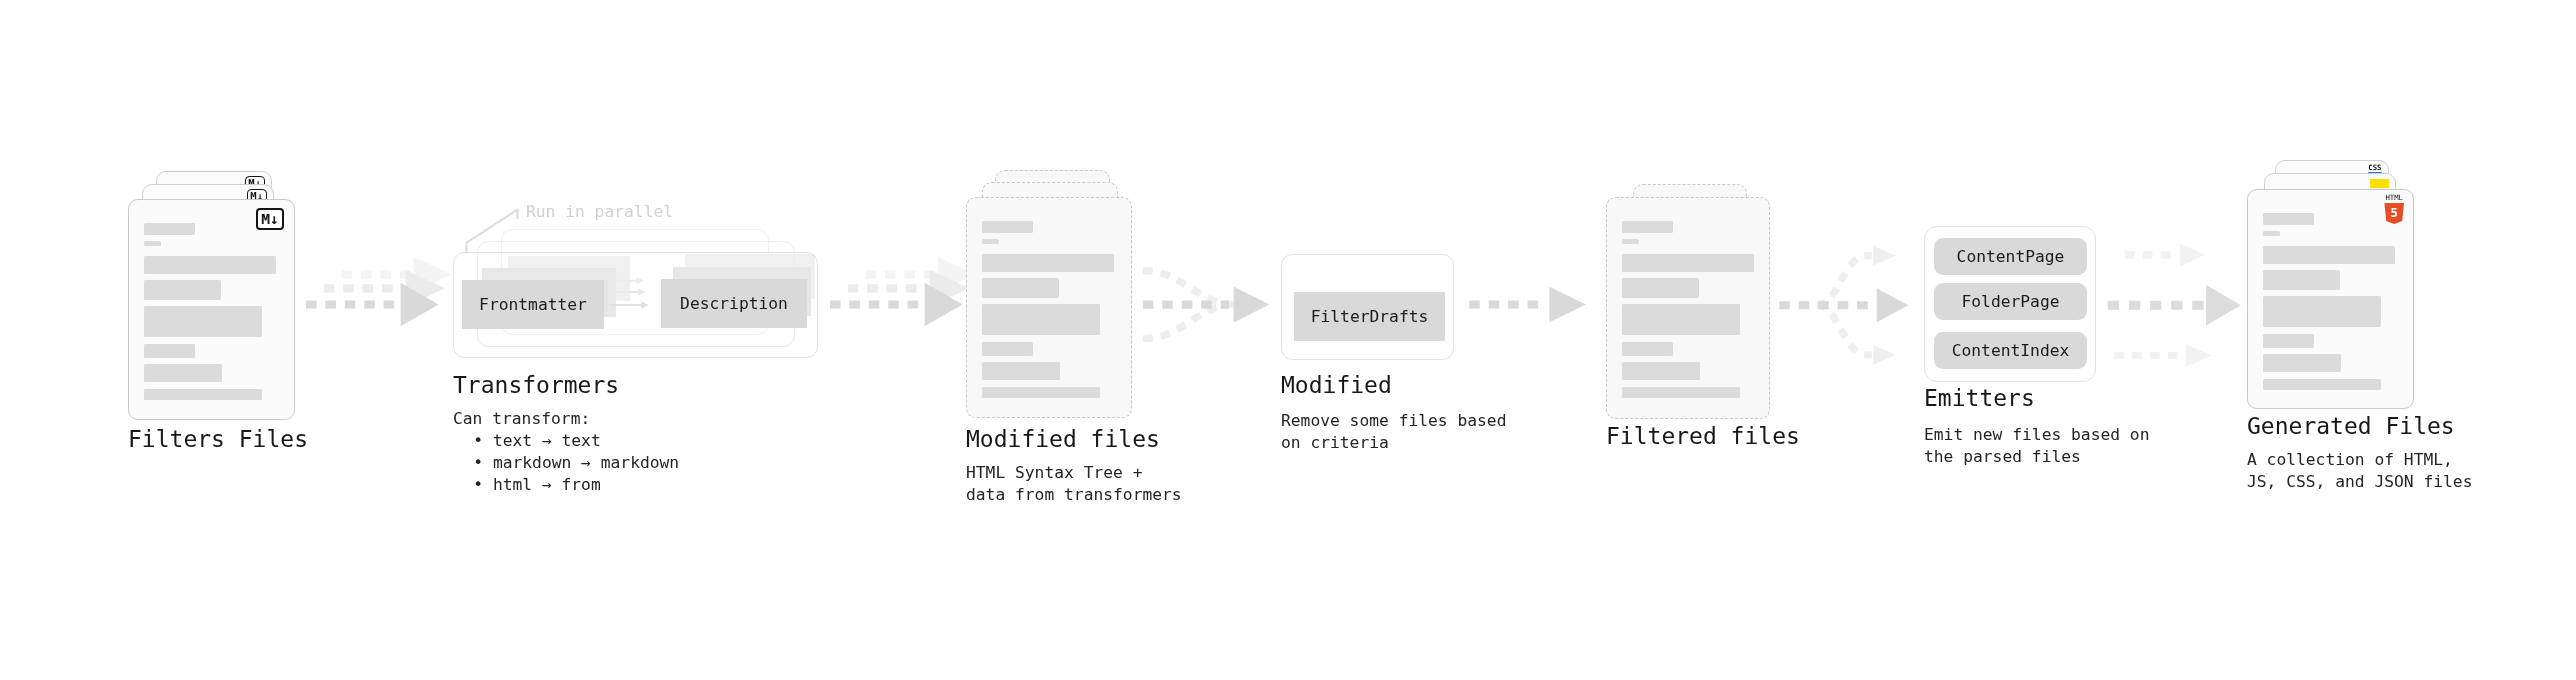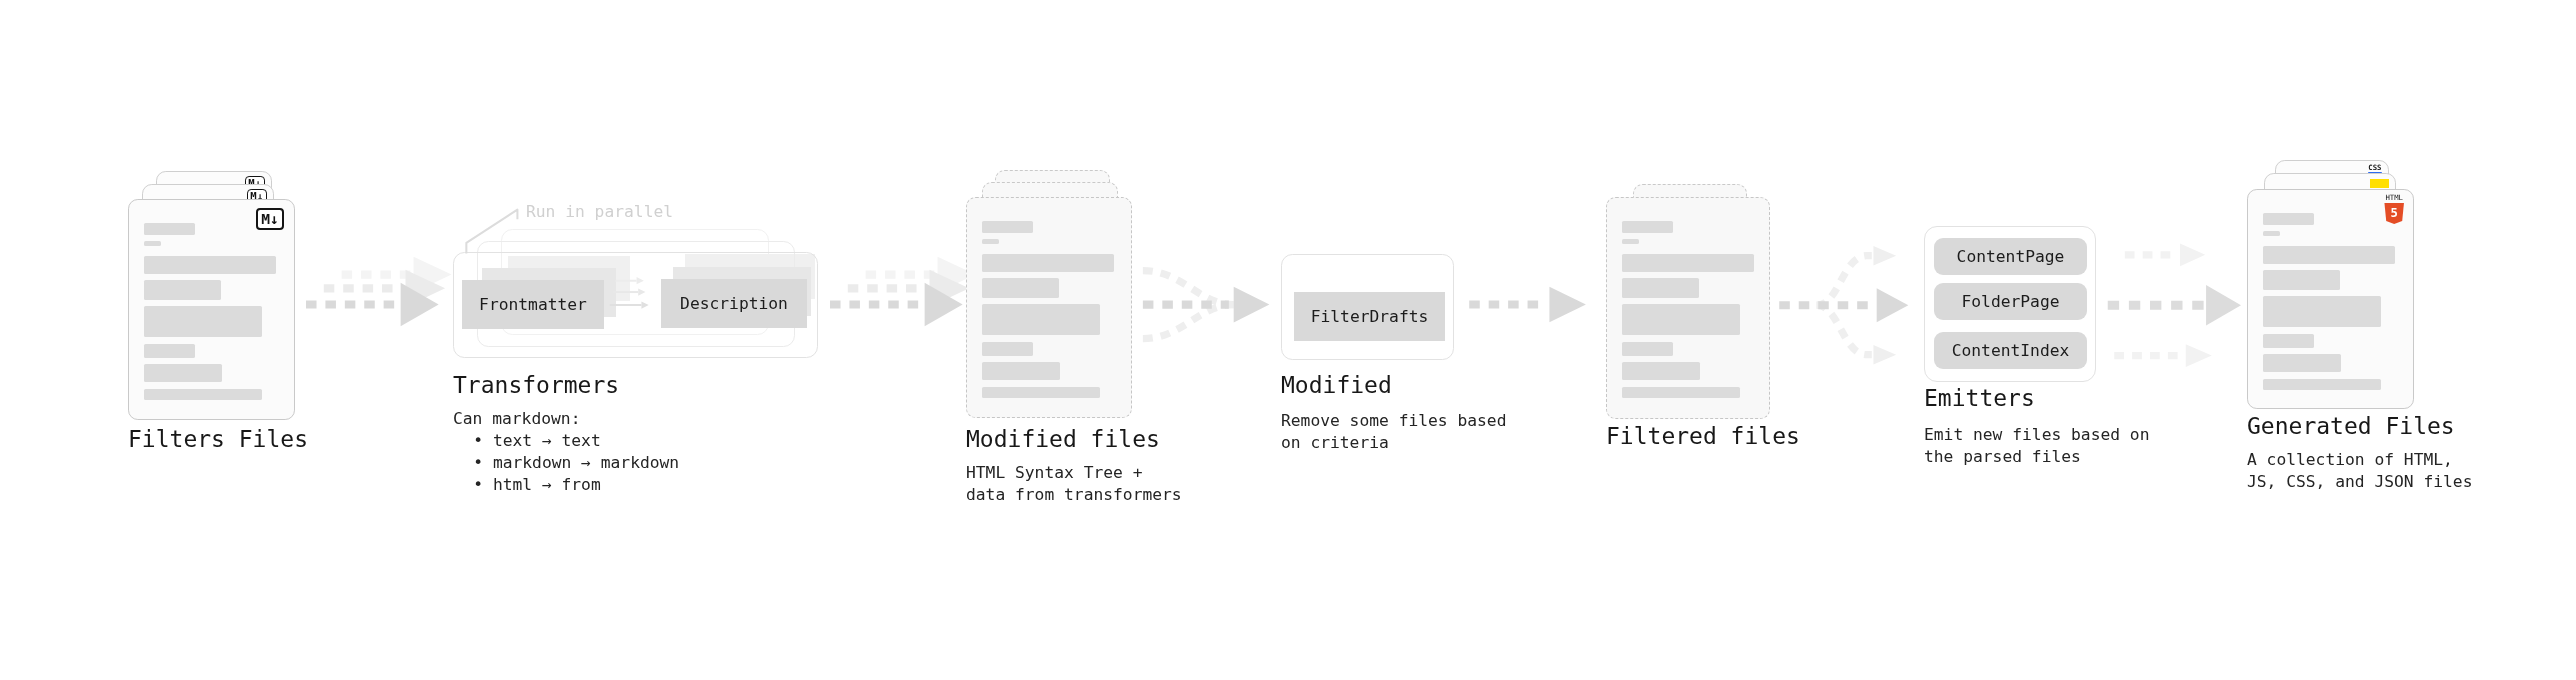--- a/index.html
+++ b/index.html
@@ -106,21 +106,21 @@
       <polygon points="40,32.5 40,41.5 49,37" fill="#e0e0e0"></polygon>
     </svg>
 
     <svg style="left:455px;top:199px;" width="77" height="61" viewBox="0 0 95 75">
       <path d="M14 67 L14 54 L77 13 L77 25" stroke="#dcdcdc" stroke-width="2.5" fill="none" stroke-linejoin="round"></path>
     </svg>
     <div class="callout" style="left:526px;top:202px;">Run in parallel</div>
 
     <div class="stage-title" style="left:453px;top:372px;">Transformers</div>
     <div class="stage-desc" style="left:453px;top:408px;">
-      <div>Can markdown:</div>
+      <div>Can transform:</div>
       <div class="indent">• text → text</div>
       <div class="indent">• markdown → markdown</div>
       <div class="indent">• html → from</div>
     </div>
   </div>
 
   <svg style="left:823px;top:256px;" width="179" height="93" viewBox="0 0 220 115">
     <path d="M52 23 H138" stroke="#f4f4f4" stroke-width="10" stroke-dasharray="13 11" fill="none"></path>
     <polygon points="141,1 141,45 188,23" fill="#f4f4f4"></polygon>
     <path d="M30 40 H128" stroke="#ebebeb" stroke-width="10" stroke-dasharray="13 11" fill="none"></path>

